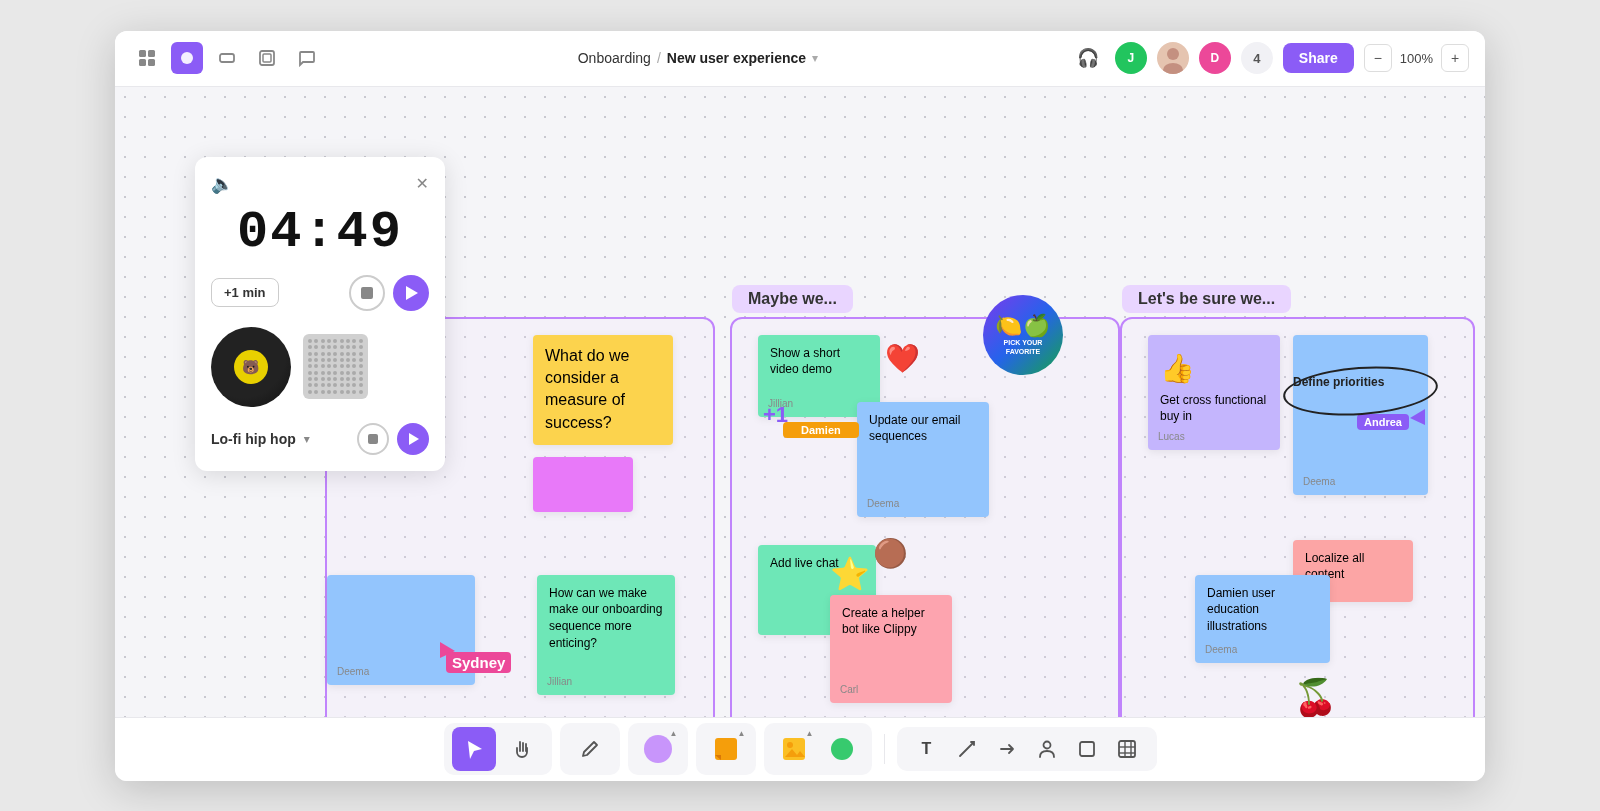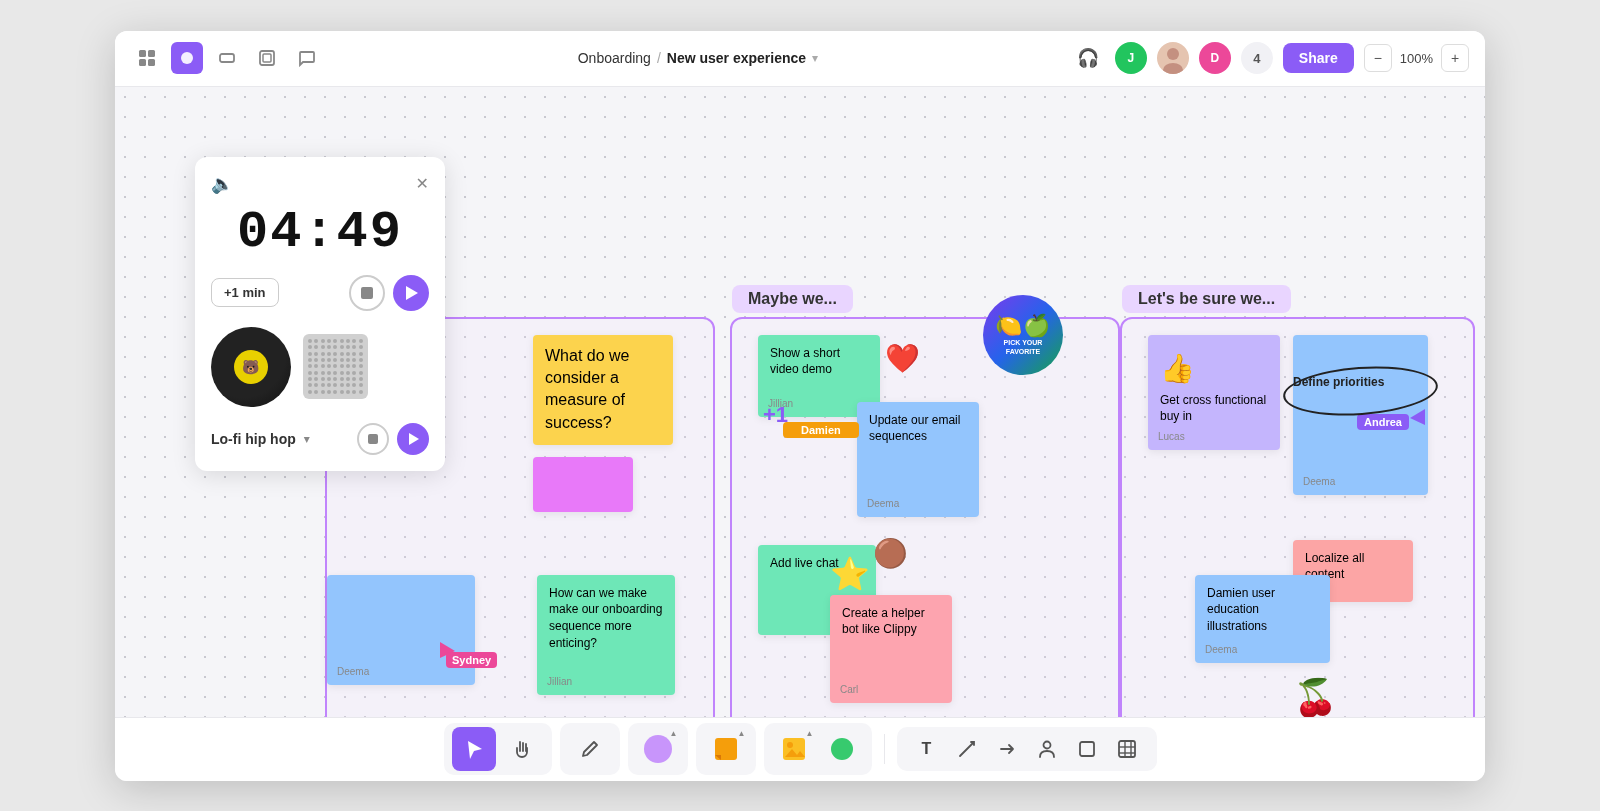--- a/index.html
+++ b/index.html
@@ -331,21 +331,21 @@
       font-size: 16px;
       font-weight: 700;
       color: #333;
       white-space: nowrap;
     }
     .cursor-label {
       position: absolute;
       top: 12px; left: 4px;
       border-radius: 4px;
       padding: 2px 6px;
-      font-size: 11px;
+      font-size: 15px;
       font-weight: 700;
       color: white;
       white-space: nowrap;
     }
 
     
     .plus-one {
       position: absolute;
       font-size: 22px;
       font-weight: 900;
@@ -586,21 +586,21 @@
       <span class="user-label">Jillian</span>
     </div>
 
     <div class="sticky-note" style="background:#6ee7b7; top:248px; left:643px; width:122px; height:82px;">
       <span>Show a short video demo</span>
       <span class="user-label">Jillian</span>
     </div>
 
     <div class="heart-emoji" style="top:255px; left:770px;">❤️</div>
 
-    <div class="sticky-note" style="background:#93c5fd; top:315px; left:742px; width:122px; height:115px;">
+    <div class="sticky-note" style="background:#93c5fd; top:315px; left:742px; width:132px; height:115px;">
       <span>Update our email sequences</span>
       <span class="user-label">Deema</span>
     </div>
 
     <div class="plus-one" style="top:315px; left:648px;">+1</div>
 
     <div style="position:absolute; top:335px; left:668px; background:#f59e0b; border-radius:4px; padding:2px 18px; font-size:11px; font-weight:700; color:white; z-index:10;">Damien</div>
 
     <div class="sticky-note" style="background:#6ee7b7; top:458px; left:643px; width:118px; height:90px;">
       <span>Add live chat</span>

